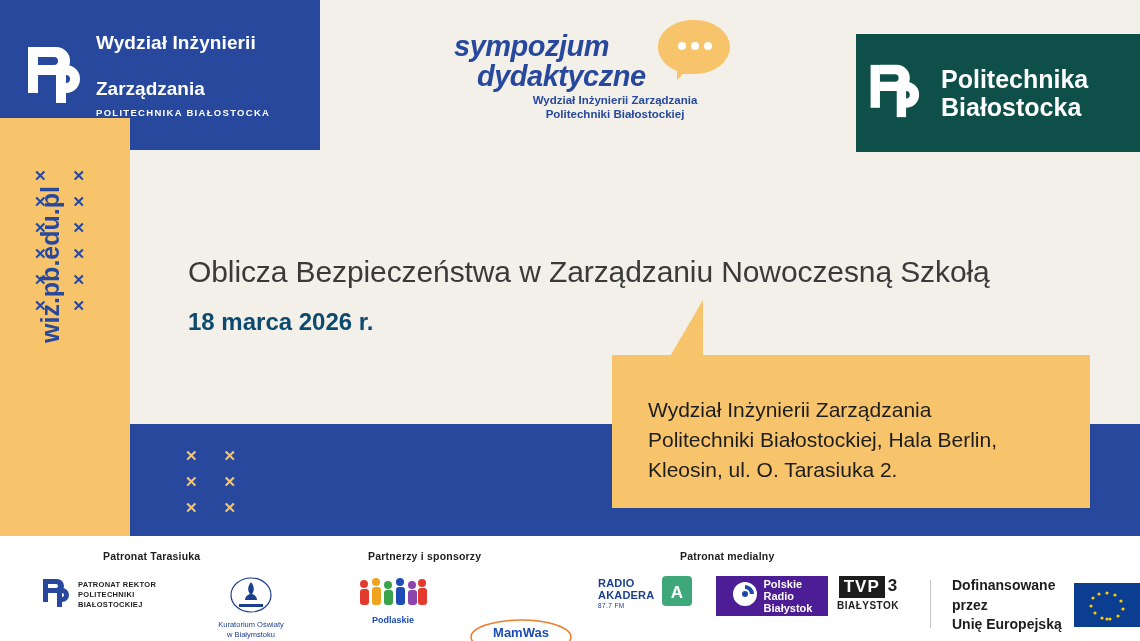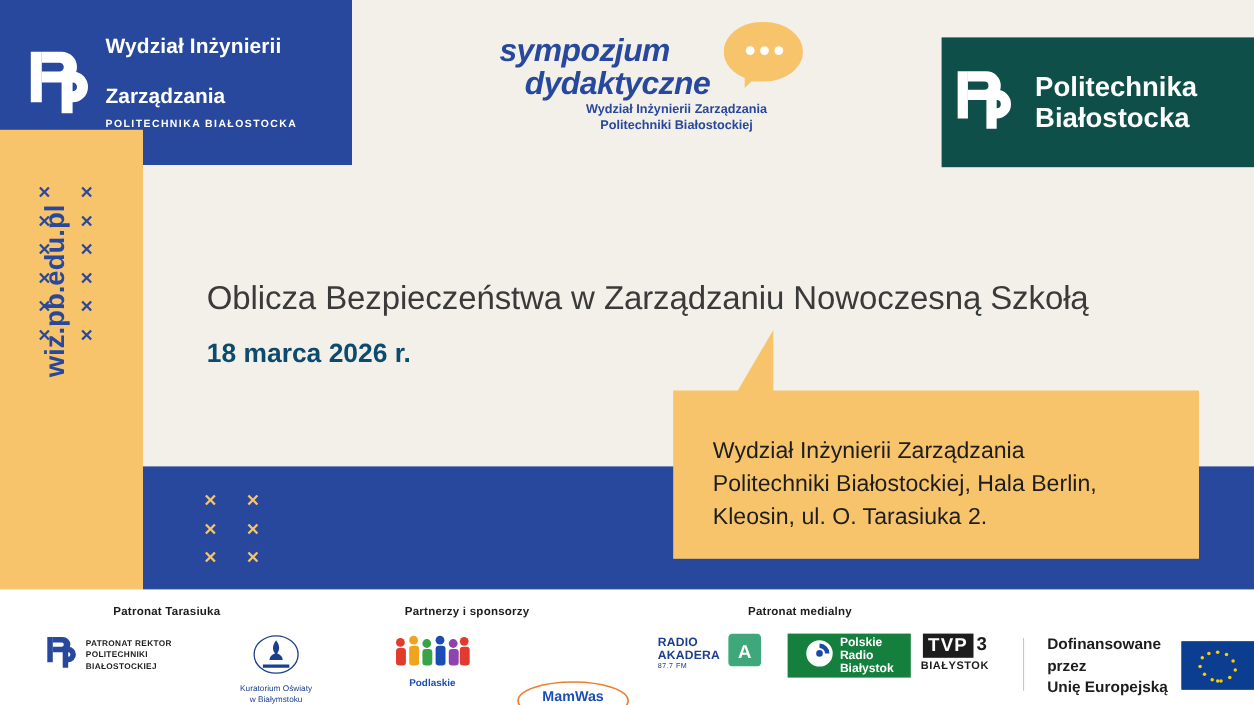--- a/index.html
+++ b/index.html
@@ -284,21 +284,21 @@
     font-weight: bold;
     color: #1b3f8f;
     line-height: 1.12;
     letter-spacing: .2px;
   }
   .radio-fm { font-size: 6.5px; font-weight: normal; letter-spacing: .4px;}
 
   .polskie {
     left: 716px;
     width: 112px; height: 40px;
-    background: #15803d;
+    background: #4c1d95;
     display: flex; align-items: center; justify-content: center;
   }
   .polskie-inner { display: flex; align-items: center; }
   .polskie-txt {
     margin-left: 6px;
     color: #ffffff;
     font-size: 11px;
     font-weight: bold;
     line-height: 1.1;
   }

